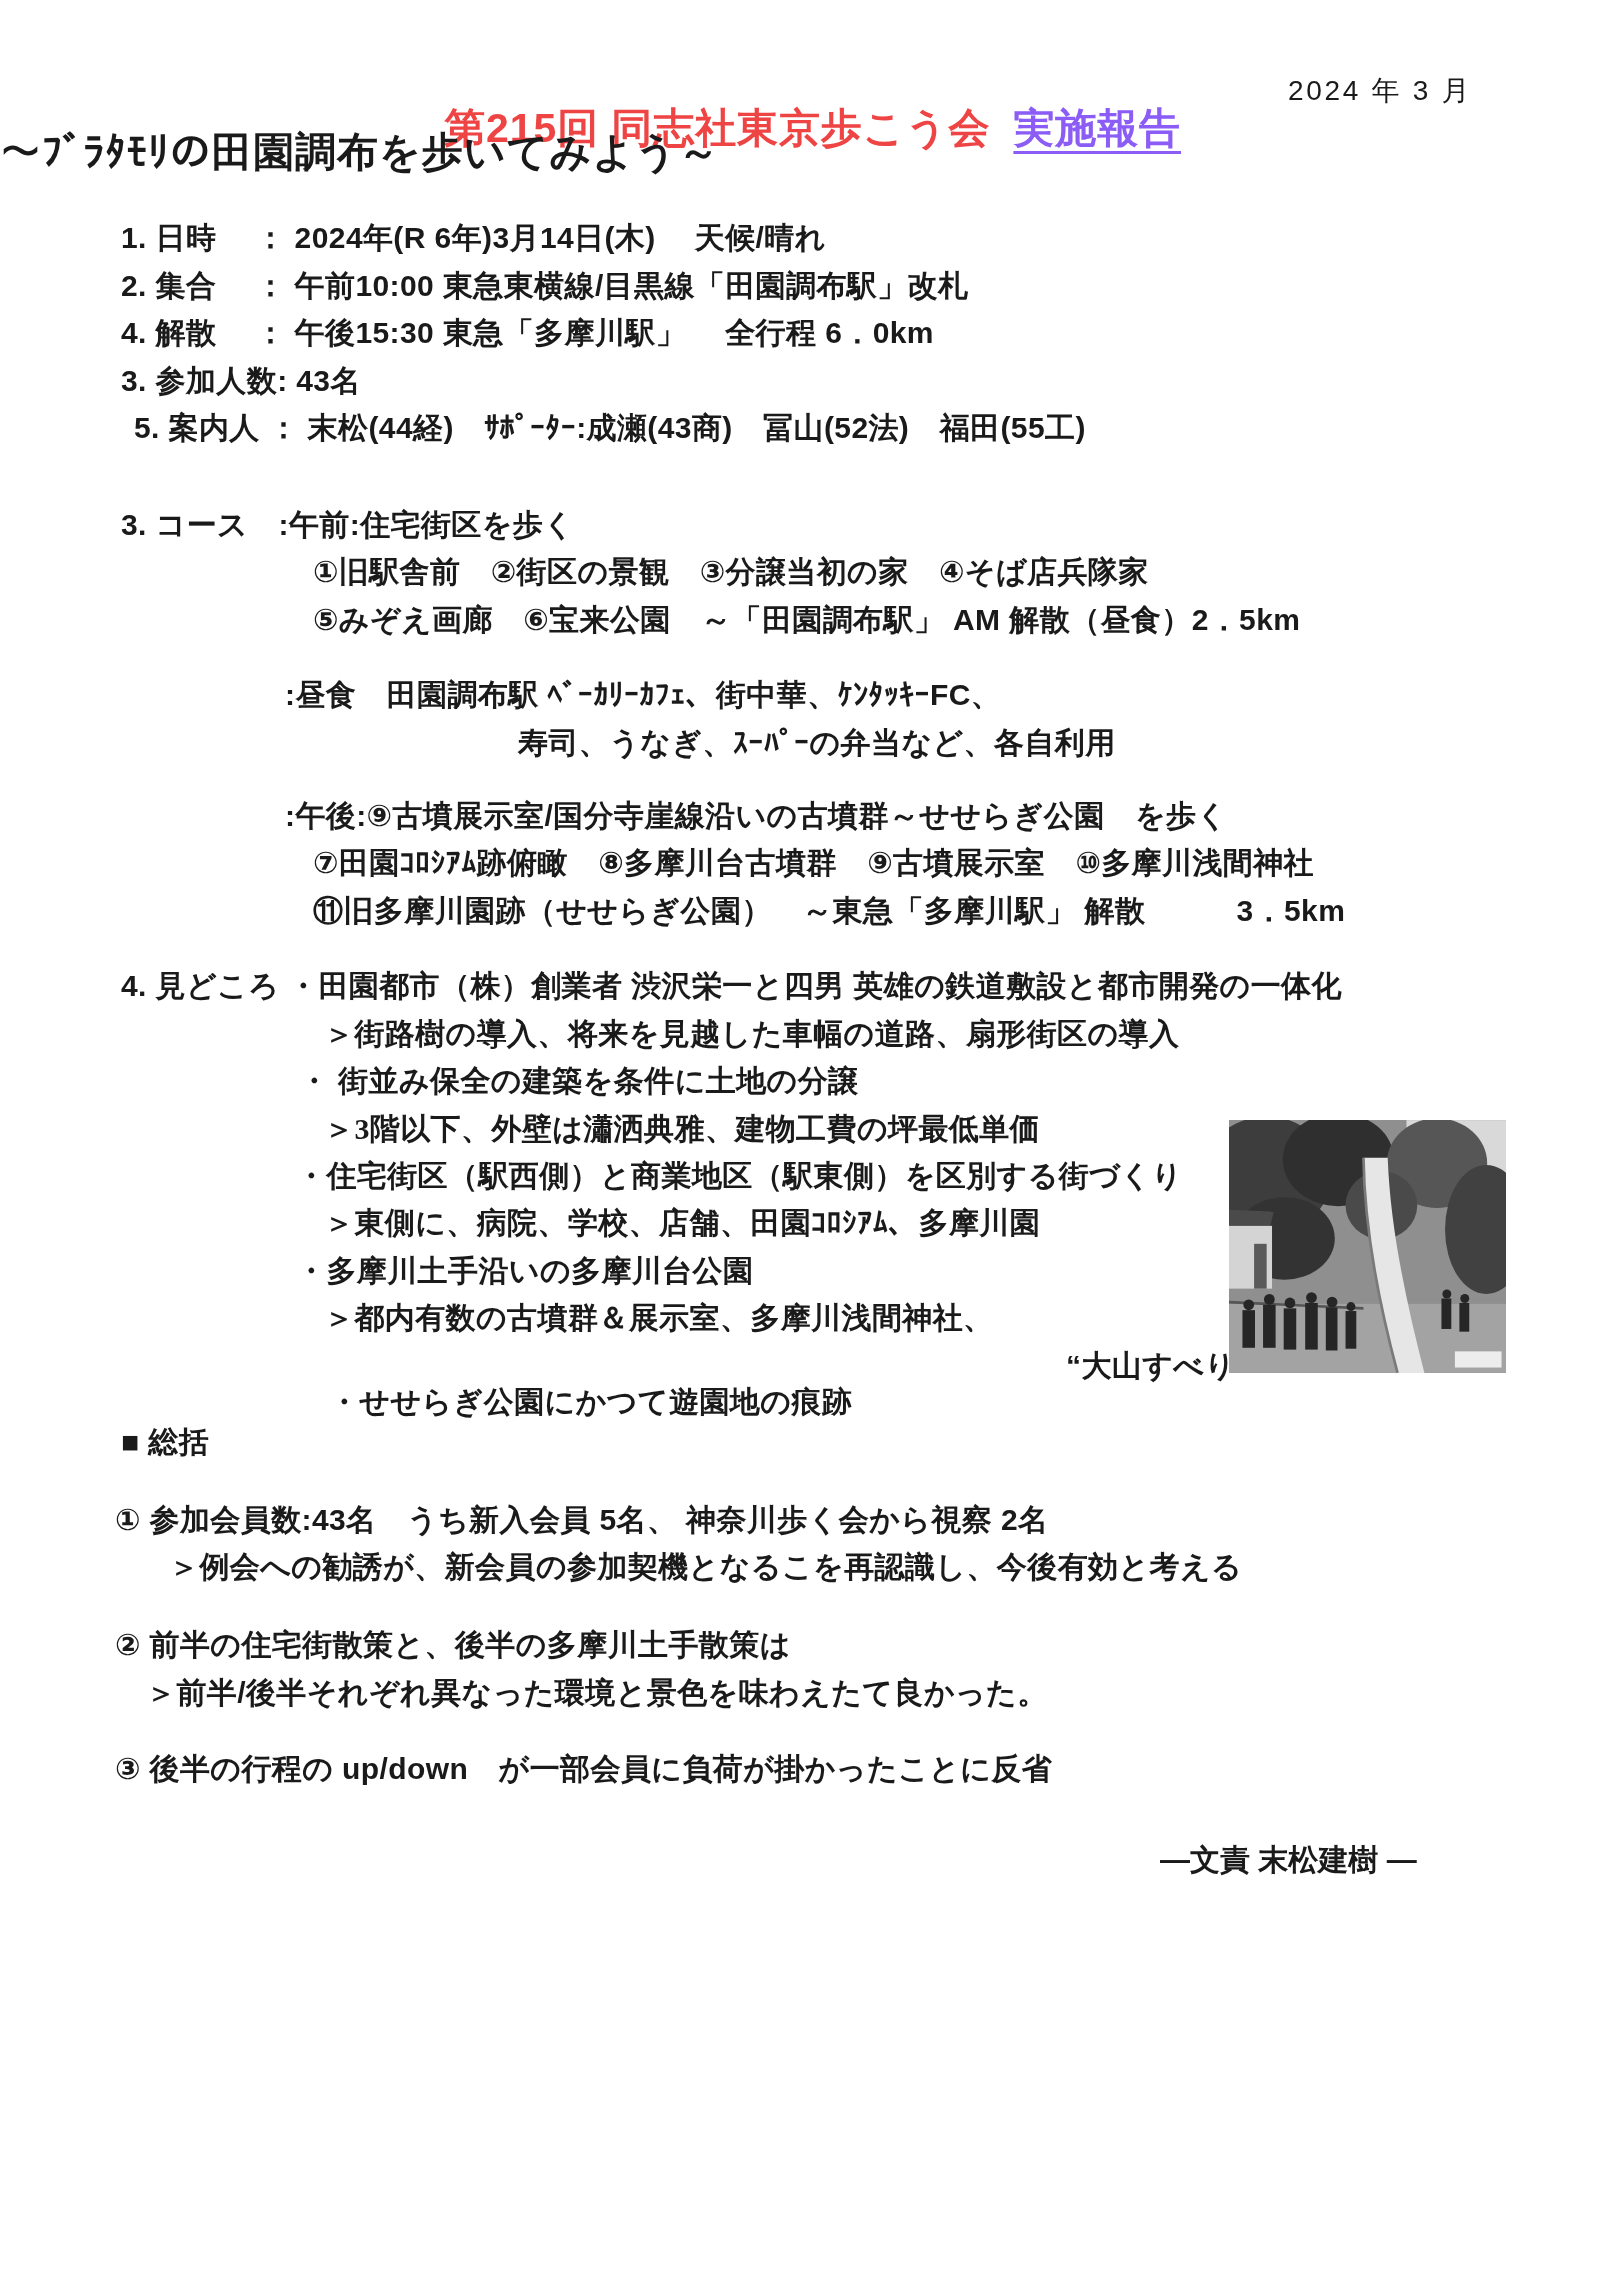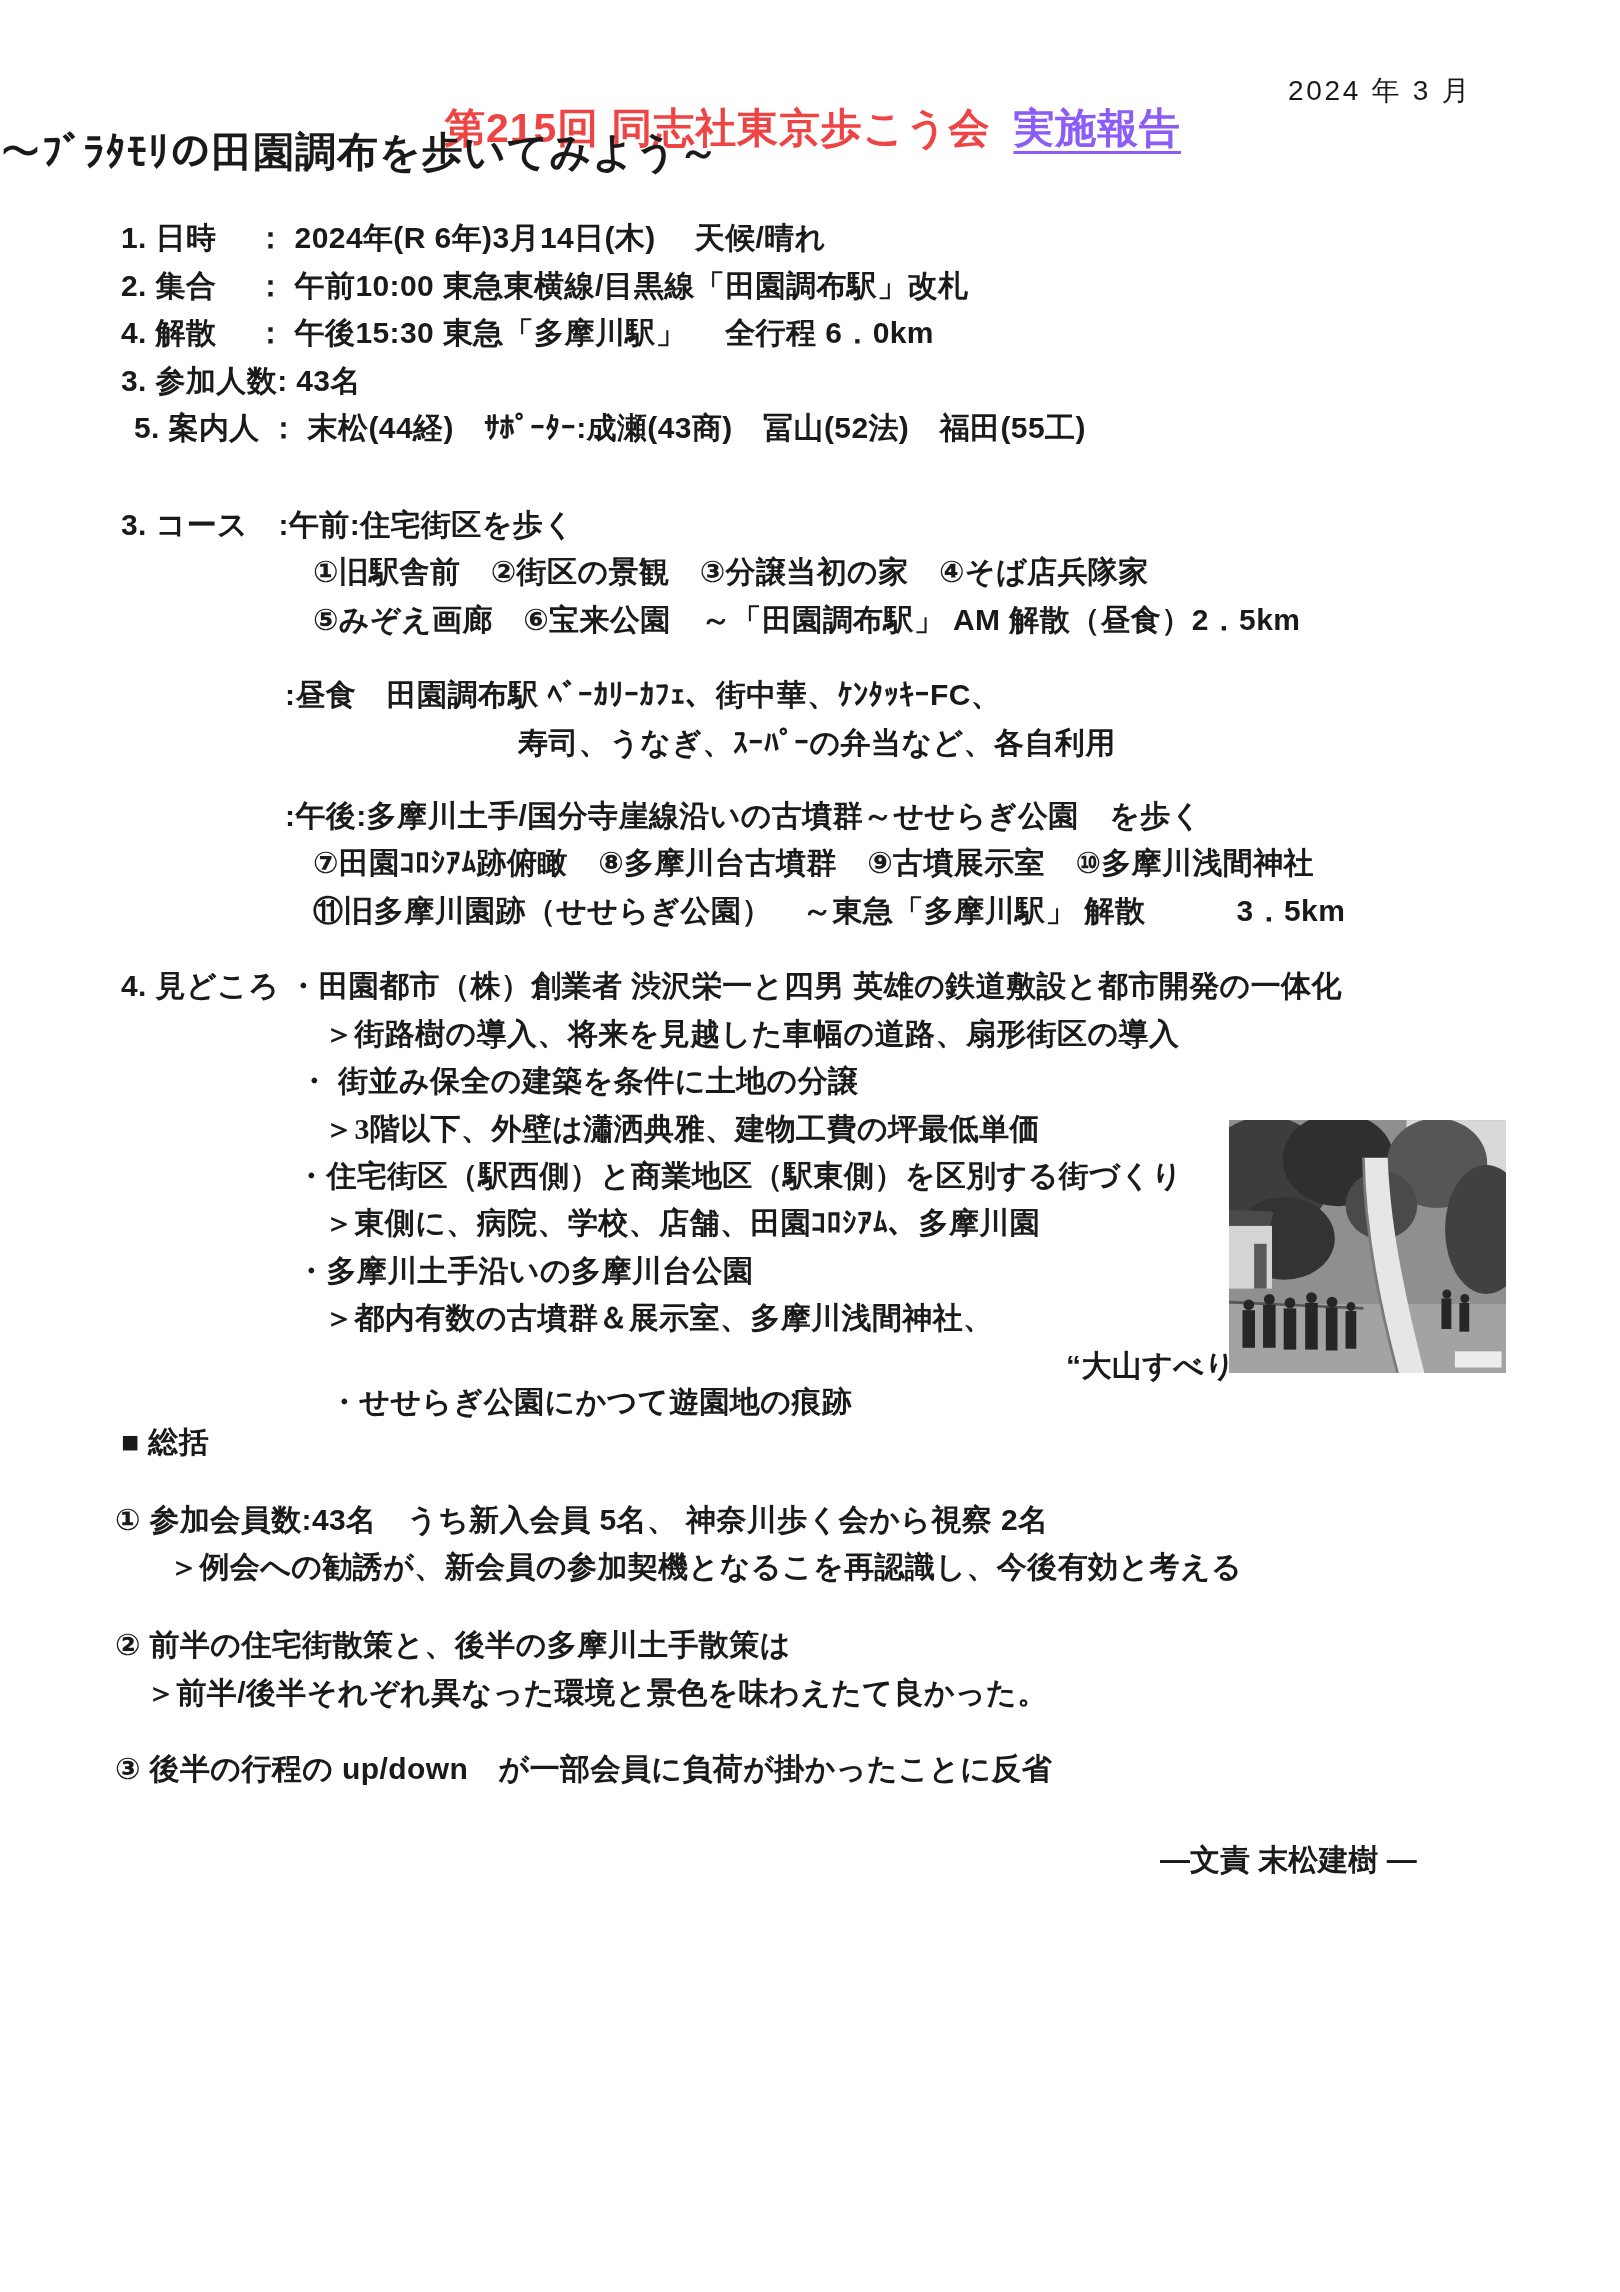--- a/index.html
+++ b/index.html
@@ -92,21 +92,21 @@
   <div class="ln" style="left:121px; top:363px;">3. 参加人数: 43名</div>
   <div class="ln" style="left:121px; top:410px;margin-left:13px;">5. 案内人 ： 末松(44経)　ｻﾎﾟｰﾀｰ:成瀬(43商)　冨山(52法)　福田(55工)</div>
 
   <div class="ln" style="left:121px; top:507px;">3. コース　:午前:住宅街区を歩く</div>
   <div class="ln" style="left:313px; top:554px;">①旧駅舎前　②街区の景観　③分譲当初の家　④そば店兵隊家</div>
   <div class="ln" style="left:313px; top:602px;">⑤みぞえ画廊　⑥宝来公園　～「田園調布駅」 AM 解散（昼食）2．5km</div>
 
   <div class="ln" style="left:285px; top:677px;">:昼食　田園調布駅 ﾍﾞｰｶﾘｰｶﾌｪ、街中華、ｹﾝﾀｯｷｰFC、</div>
   <div class="ln" style="left:518px; top:725px;">寿司、うなぎ、ｽｰﾊﾟｰの弁当など、各自利用</div>
 
-  <div class="ln" style="left:285px; top:798px;">:午後:多摩川土手/国分寺崖線沿いの古墳群～せせらぎ公園　を歩く</div>
+  <div class="ln" style="left:285px; top:798px;">:午後:⑨古墳展示室/国分寺崖線沿いの古墳群～せせらぎ公園　を歩く</div>
   <div class="ln" style="left:313px; top:845px;">⑦田園ｺﾛｼｱﾑ跡俯瞰　⑧多摩川台古墳群　⑨古墳展示室　⑩多摩川浅間神社</div>
   <div class="ln" style="left:313px; top:893px;">⑪旧多摩川園跡（せせらぎ公園）　～東急「多摩川駅」 解散　　　3．5km</div>
 
   <div class="ln" style="left:121px; top:968px;">4. 見どころ ・田園都市（株）創業者 渋沢栄一と四男 英雄の鉄道敷設と都市開発の一体化</div>
   <div class="ln" style="left:324px; top:1016px;">＞街路樹の導入、将来を見越した車幅の道路、扇形街区の導入</div>
   <div class="ln" style="left:299px; top:1063px;">・ 街並み保全の建築を条件に土地の分譲</div>
   <div class="ln" style="left:324px; top:1111px;font-family:Liberation Serif, serif;">＞3階以下、外壁は瀟洒典雅、建物工費の坪最低単価</div>
   <div class="ln" style="left:296px; top:1158px;">・住宅街区（駅西側）と商業地区（駅東側）を区別する街づくり</div>
   <div class="ln" style="left:324px; top:1205px;">＞東側に、病院、学校、店舗、田園ｺﾛｼｱﾑ、多摩川園</div>
   <div class="ln" style="left:296px; top:1253px;">・多摩川土手沿いの多摩川台公園</div>

